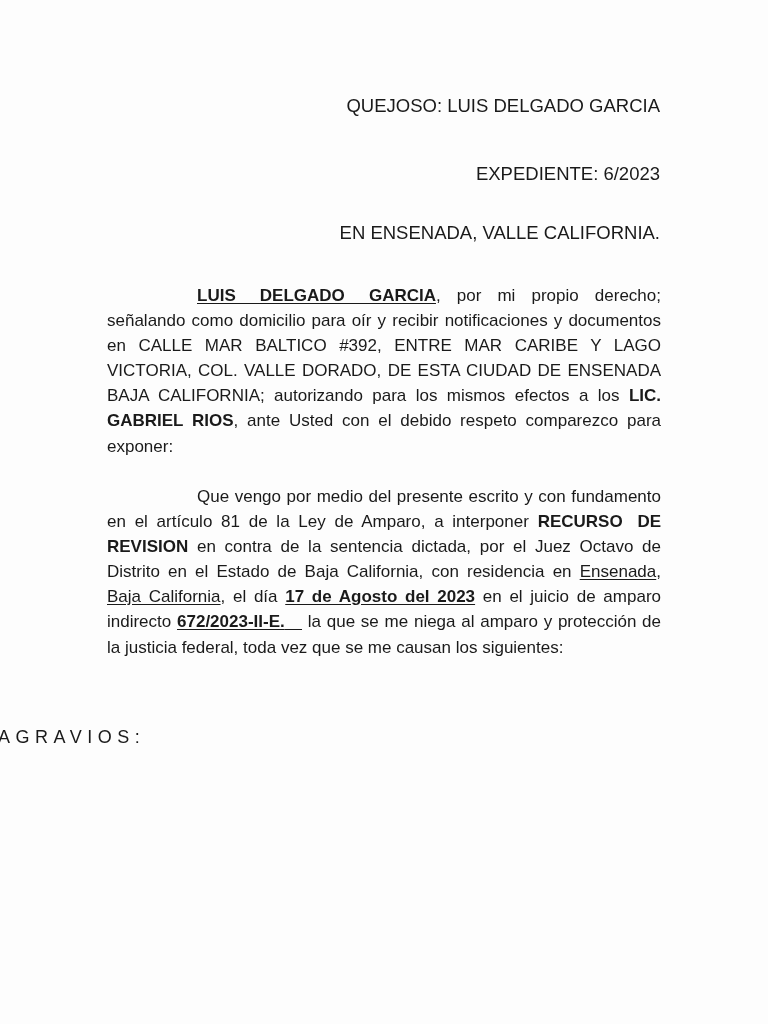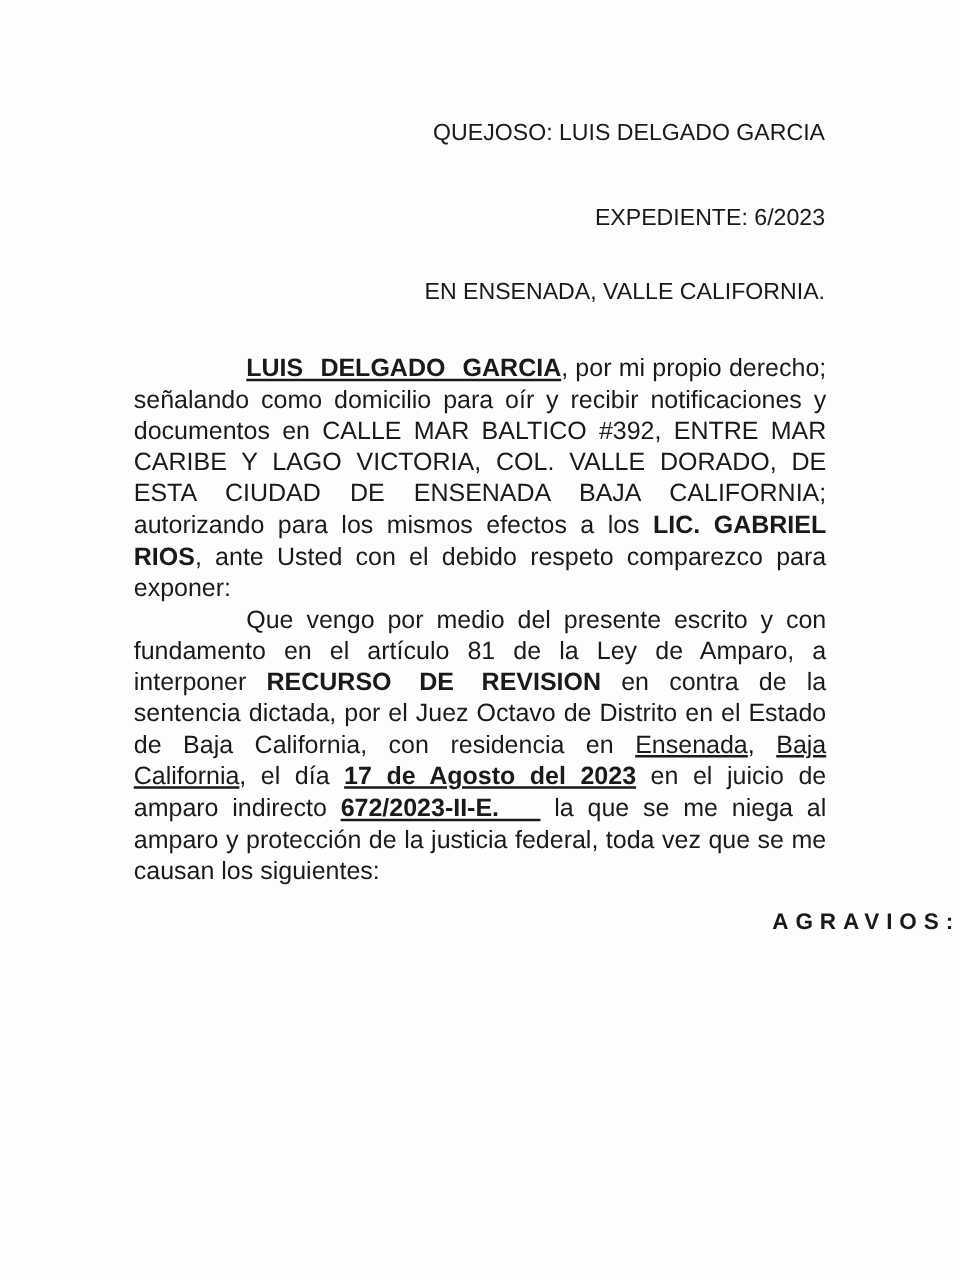--- a/index.html
+++ b/index.html
@@ -32,36 +32,36 @@
       white-space: nowrap;
     }
     .spaced {
       letter-spacing: 5.2px;
       margin-right: -5px;
     }
     .para {
       position: absolute;
       left: 107px;
       width: 554px;
-      font-size: 20px;
+      font-size: 17px;
       line-height: 25.1px;
       text-align: justify;
       text-indent: 90px;
       word-spacing: 0px;
     }
     .para b { font-weight: bold; }
     .u { text-decoration: underline; text-underline-offset: 2px; }
     .heading {
       position: absolute;
       left: 0;
       width: 768px;
       top: 725px;
-      text-align: right;
+      text-align: left;
       font-size: 18px;
-      font-weight: bold;
+      font-weight: normal;
       letter-spacing: 5.5px;
       line-height: 25px;
     }
     .heading span { margin-left: -2px; }
   </style>
 </head>
 <body>
 
 <div class="page">
 

